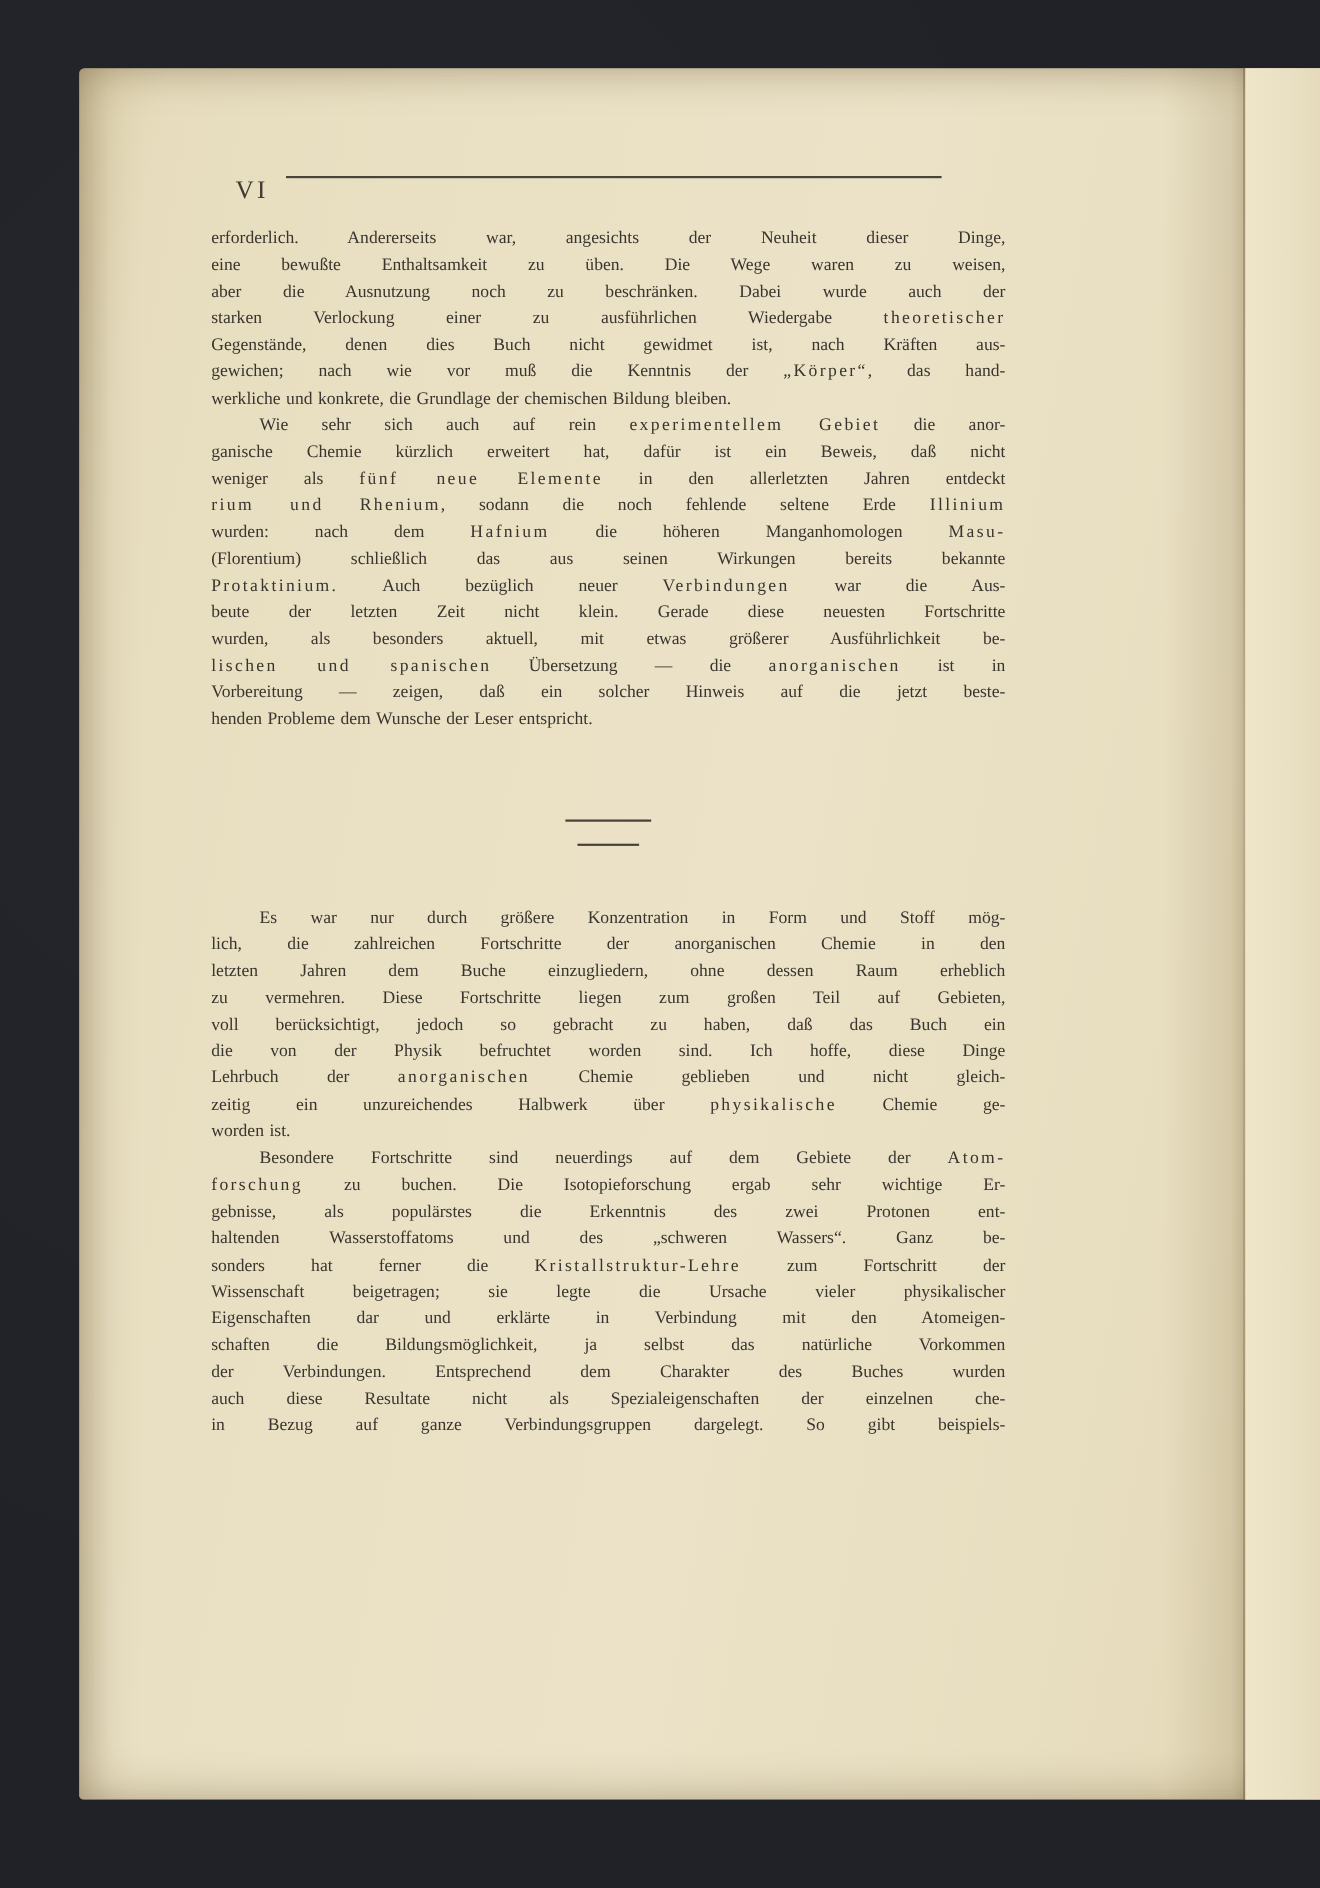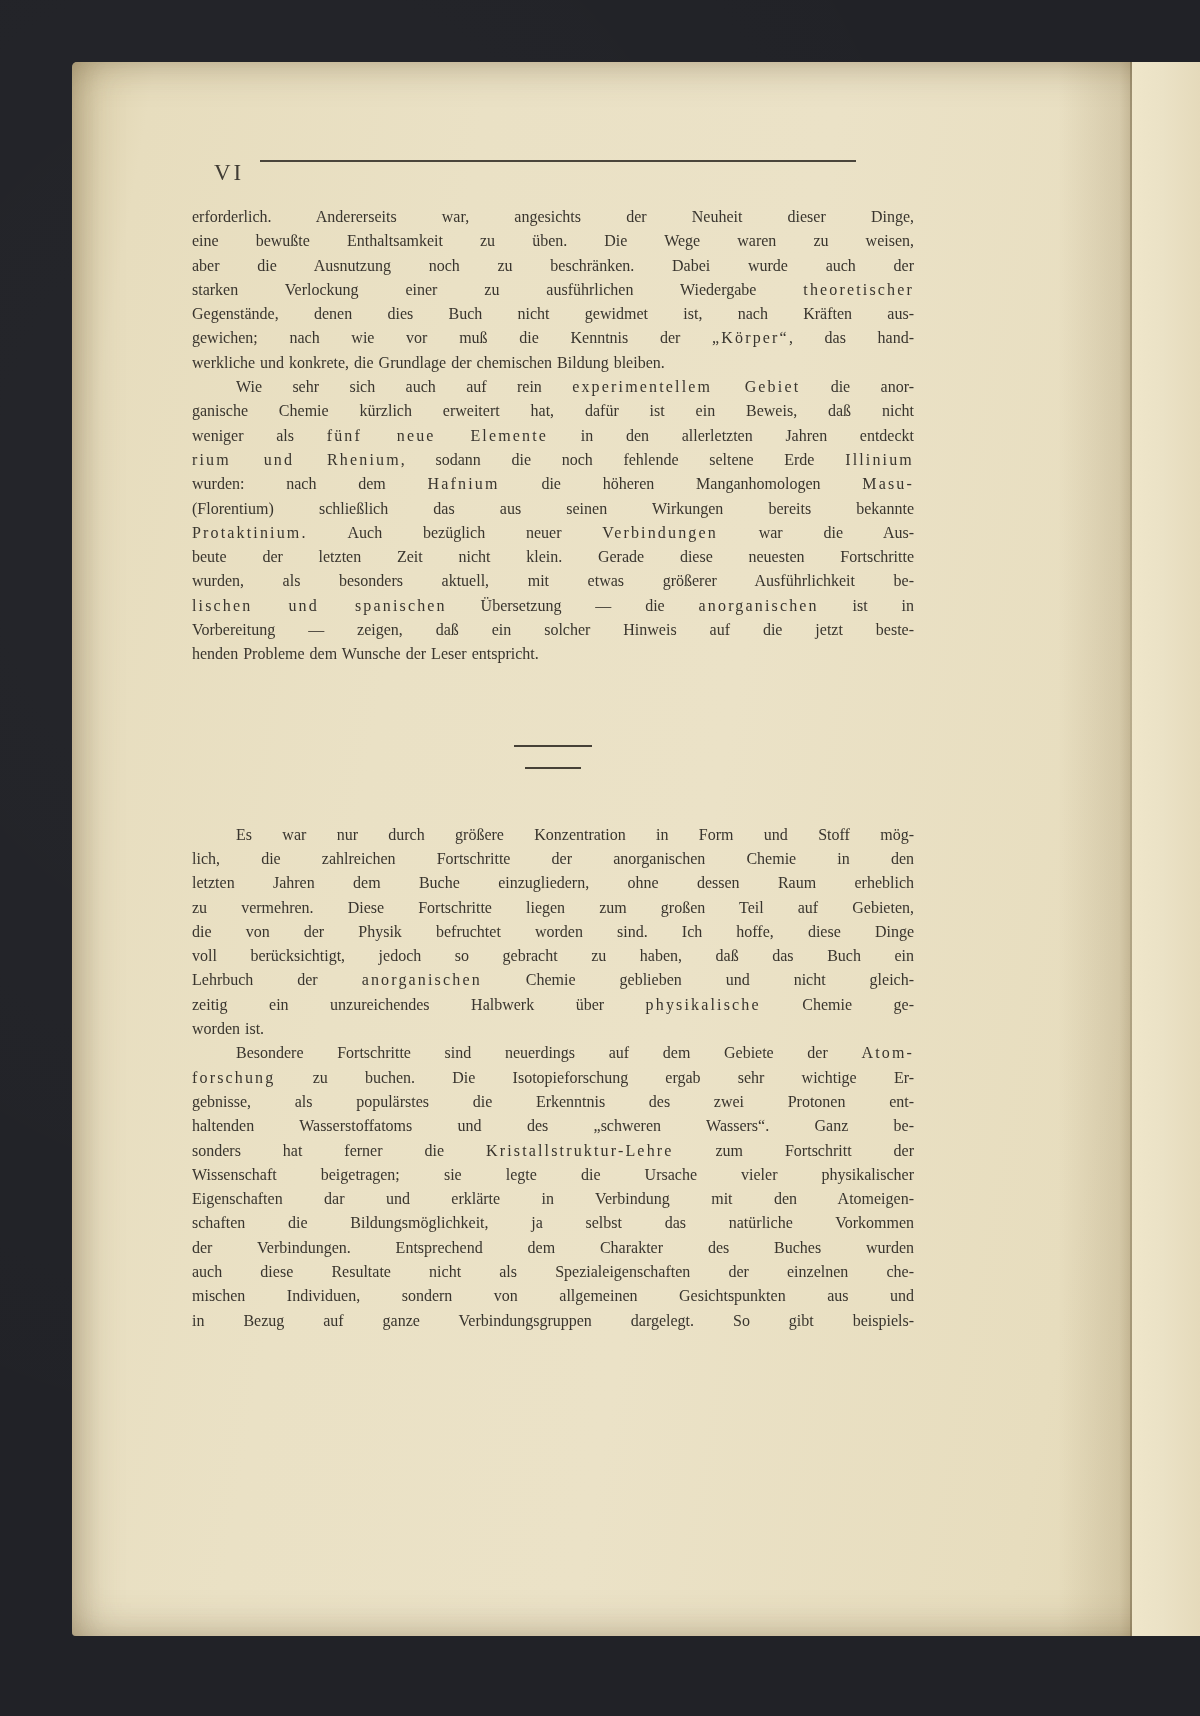--- a/index.html
+++ b/index.html
@@ -118,36 +118,35 @@
 
 
     <hr class="divider small">
 
     <div class="body-text bottom-block">
         <div class="para">
           <div class="line indent"><span>Es war nur durch größere Konzentration in Form und Stoff mög-</span></div>
           <div class="line"><span>lich, die zahlreichen Fortschritte der anorganischen Chemie in den</span></div>
           <div class="line"><span>letzten Jahren dem Buche einzugliedern, ohne dessen Raum erheblich</span></div>
           <div class="line"><span>zu vermehren. Diese Fortschritte liegen zum großen Teil auf Gebieten,</span></div>
+          <div class="line"><span>voll berücksichtigt, jedoch so gebracht zu haben, daß das Buch ein</span></div>
           <div class="line"><span>die von der Physik befruchtet worden sind. Ich hoffe, diese Dinge</span></div>
-          <div class="line"><span>voll berücksichtigt, jedoch so gebracht zu haben, daß das Buch ein</span></div>
           <div class="line"><span>Lehrbuch der </span><span class="sp">anorganischen</span><span> Chemie geblieben und nicht gleich-</span></div>
           <div class="line"><span>zeitig ein unzureichendes Halbwerk über </span><span class="sp">physikalische</span><span> Chemie ge-</span></div>
           <div class="line endline"><span>worden ist.</span></div>
         </div>
         <div class="para">
           <div class="line indent"><span>Besondere Fortschritte sind neuerdings auf dem Gebiete der </span><span class="sp">Atom-</span></div>
           <div class="line"><span class="sp">forschung</span><span> zu buchen. Die Isotopieforschung ergab sehr wichtige Er-</span></div>
           <div class="line"><span>gebnisse, als populärstes die Erkenntnis des zwei Protonen ent-</span></div>
           <div class="line"><span>haltenden Wasserstoffatoms und des „schweren Wassers“. Ganz be-</span></div>
           <div class="line"><span>sonders hat ferner die </span><span class="sp">Kristallstruktur-Lehre</span><span> zum Fortschritt der</span></div>
           <div class="line"><span>Wissenschaft beigetragen; sie legte die Ursache vieler physikalischer</span></div>
           <div class="line"><span>Eigenschaften dar und erklärte in Verbindung mit den Atomeigen-</span></div>
           <div class="line"><span>schaften die Bildungsmöglichkeit, ja selbst das natürliche Vorkommen</span></div>
           <div class="line"><span>der Verbindungen. Entsprechend dem Charakter des Buches wurden</span></div>
           <div class="line"><span>auch diese Resultate nicht als Spezialeigenschaften der einzelnen che-</span></div>
-          <div class="line"><span>mischen Individuen, sondern von allgemeinen Gesichtspunkten aus und</span></div>
           <div class="line"><span>in Bezug auf ganze Verbindungsgruppen dargelegt. So gibt beispiels-</span></div>
         </div>
       </div>
 
   </div>
 </div>
 
 </body></html>

